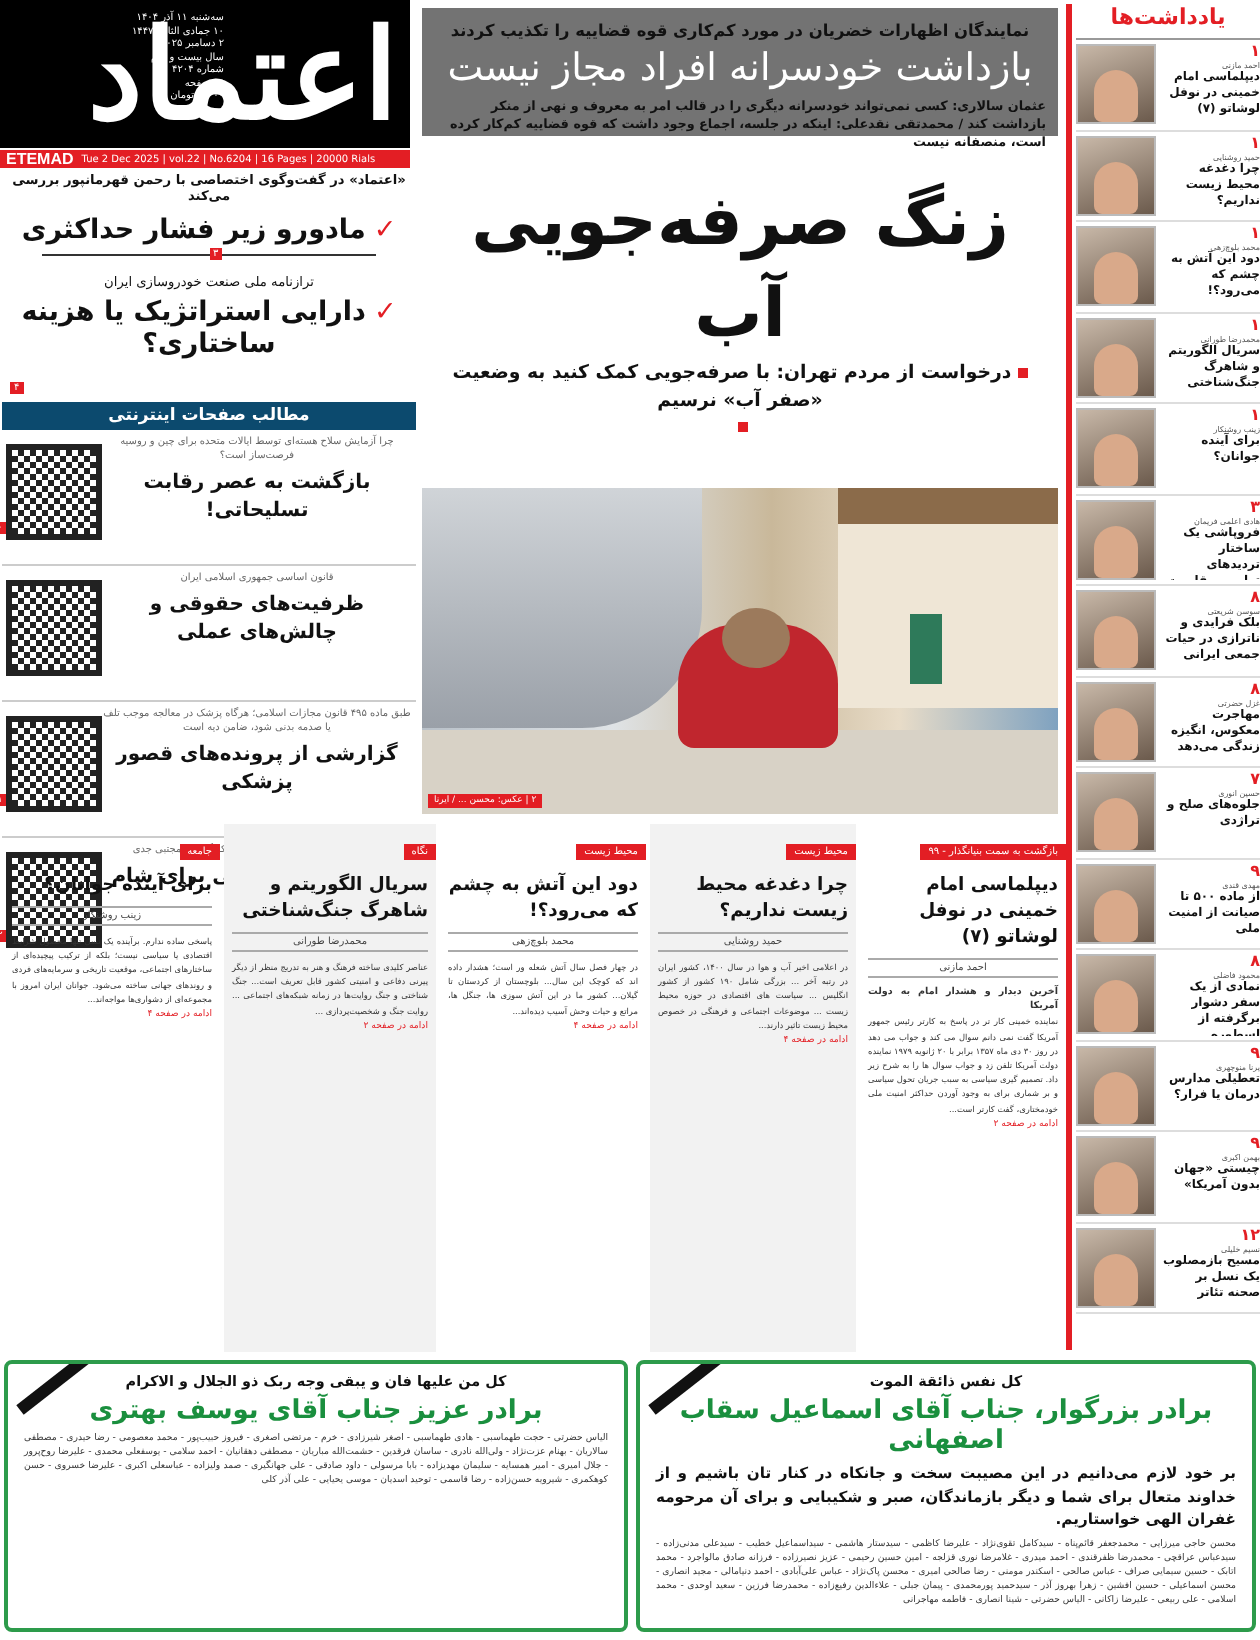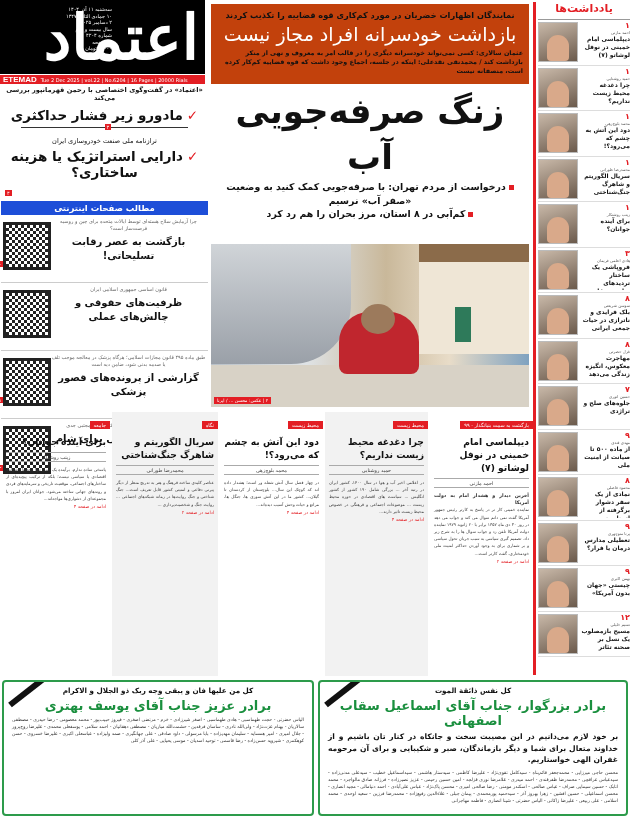--- a/index.html
+++ b/index.html
@@ -5,21 +5,21 @@
 *{box-sizing:border-box;margin:0;padding:0}
 body{width:630px;height:820px;background:#fff;font-family:"DejaVu Sans",sans-serif;direction:rtl;overflow:hidden;position:relative;color:#111}
 .abs{position:absolute}
 
 .masthead{left:0;top:0;width:205px;height:84px;background:#000000;overflow:hidden}
 .logo{position:absolute;right:6px;top:2px;font-size:62px;font-weight:bold;color:#fff;font-family:"DejaVu Serif",serif;letter-spacing:-4px;line-height:72px}
 .dateinfo{position:absolute;left:52px;top:6px;font-size:5px;color:#fff;line-height:6.5px;text-align:right;width:60px}
 .ribbon{position:absolute;left:0;bottom:0;width:205px;height:10px;background:#e31e24;border-top:1px solid #fff;direction:ltr;font-size:5px;color:#fff;display:flex;align-items:center;padding-left:3px;gap:4px}
 .ribbon b{font-size:8px;font-family:"Liberation Sans",sans-serif}
 
-.topbox{left:211px;top:4px;width:318px;height:80px;background:#c2410c}
+.topbox{left:211px;top:4px;width:318px;height:64px;background:#737373}
 .topbox .kicker{font-size:8.2px;font-weight:bold;text-align:center;margin-top:6px}
 .topbox .title{font-size:19px;font-weight:normal;color:#fff;text-align:center;margin-top:3px}
 .topbox .lead{font-size:6.4px;font-weight:bold;text-align:right;margin-top:4px;line-height:9px;padding:0 6px}
 
 .redrule{left:533px;top:2px;width:3px;height:673px;background:#e31e24}
 
 .rcol{left:538px;top:2px;width:92px}
 .rcol h3{font-size:11px;font-weight:bold;color:#e31e24;text-align:center;border-bottom:1px solid #999;padding-bottom:4px}
 .ed{display:flex;gap:3px;height:45.5px;border-bottom:1px solid #ddd;padding:2px 0}
 .ed .txt{flex:1;text-align:right;overflow:hidden}
@@ -28,21 +28,21 @@
 .ed .etitle{font-size:6px;font-weight:bold;line-height:8px}
 .ed .photo{width:40px;height:40px;background:linear-gradient(160deg,#c8b8a8,#6b5a4c);border:1px solid #bbb;display:flex;align-items:flex-end;justify-content:center}
 .ed .photo span{width:22px;height:26px;border-radius:11px 11px 4px 4px;background:#d9a98a}
 
 .lcol{left:1px;top:86px;width:207px}
 .l-kicker{font-size:6.6px;text-align:center;font-weight:bold}
 .l-head{font-size:13.5px;font-weight:bold;text-align:center;margin-top:5px}
 .check{color:#e31e24;margin-left:4px}
 .pg{display:inline-block;background:#e31e24;color:#fff;font-size:5px;padding:0 2px}
 .divline{border-top:1px solid #333;margin:4px 20px;position:relative;height:6px}
-.darkbar{background:#1d4ed8;color:#fff;font-size:8.5px;font-weight:bold;text-align:center;padding:2px 0;margin-top:2px}
+.darkbar{background:#0c4a6e;color:#fff;font-size:8.5px;font-weight:bold;text-align:center;padding:2px 0;margin-top:2px}
 .qrow{display:flex;height:68px;border-bottom:1px solid #ccc;padding:3px 2px}
 .qtxt{flex:1;text-align:center}
 .qtxt .sub{font-size:5px;color:#666;line-height:7px}
 .qtxt .hd{font-size:10px;font-weight:bold;line-height:14px;margin-top:3px}
 .qr{width:48px;height:48px;background:repeating-conic-gradient(#222 0 25%,#fff 0 50%) 0 0/6px 6px;border:3px solid #222;position:relative;margin-top:4px}
 .qr .pg{position:absolute;left:-12px;bottom:0}
 
 .mainhead{left:211px;top:88px;width:318px;text-align:center}
 .mainhead .big{font-size:34px;font-weight:bold;line-height:46px;letter-spacing:-1px}
 .bul{font-size:9.4px;font-weight:bold;line-height:13.5px}
@@ -143,21 +143,21 @@
       </div>
     <div class="qr">
         <span class="pg">۱۲</span>
       </div>
   </div>
 </div>
 
 <div class="abs mainhead">
   <div class="big">زنگ صرفه‌جویی آب</div>
   <div class="bul"><i></i><span>درخواست از مردم تهران: با صرفه‌جویی کمک کنید به وضعیت «صفر آب» نرسیم</span></div>
-  <div class="bul"><i></i><span>کم‌آبی در ۸ استان، مرز بحران را هم رد کرد</span></div>
+  <div class="bul"><i></i></div>
 </div>
 
 <div class="abs photo-main">
   <div class="house">
       <div class="door"></div>
     </div>
   <div class="tank"></div>
   <div class="ground"></div>
   <div class="girl"></div>
   <div class="credit">۲ | عکس: محسن ... / ایرنا</div>

